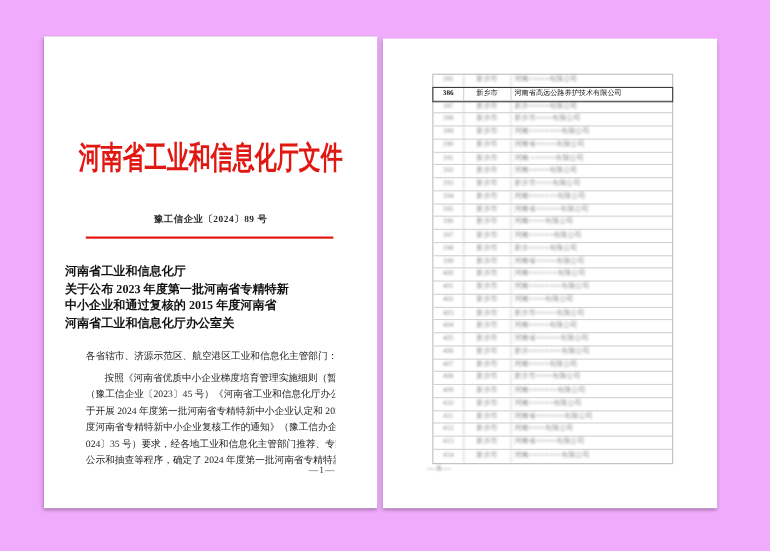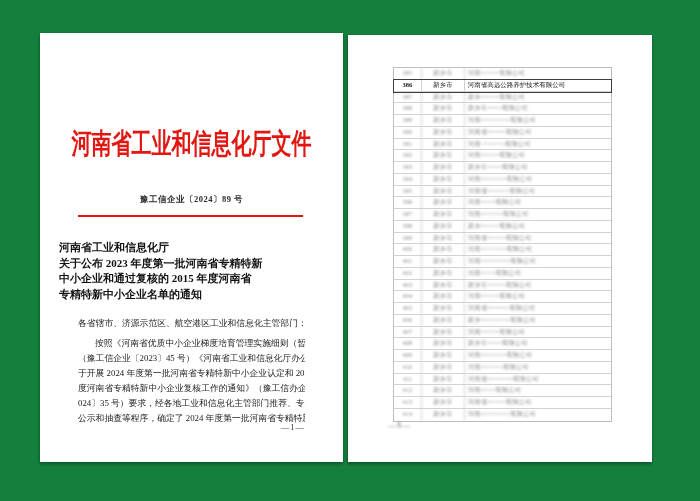--- a/index.html
+++ b/index.html
@@ -1,20 +1,20 @@
 <!DOCTYPE html>
 <html style="--accent: #e11712;"><head>
 <meta charset="utf-8">
 <style>
   html, body { margin: 0; padding: 0; }
   .canvas {
     position: relative;
     width: 700px;
     height: 501px;
-    background: #15803d;
+    background: #f0abfc;
     overflow: hidden;
     font-family: "Liberation Serif", "DejaVu Serif", serif;
   }
   .page {
     position: absolute;
     background: #ffffff;
     box-shadow: 0 2px 3px rgba(0,0,0,0.28), 0 0 1px rgba(0,0,0,0.18), -2px 2px 4px rgba(0,0,0,0.08);
   }
   .page-left  { left: 40px;  top: 33px; width: 303px; height: 429px; }
   .page-right { left: 348px; top: 35px; width: 304px; height: 427px; }
@@ -137,21 +137,21 @@
 <div class="canvas">
 
   <div class="page page-left">
     <div class="masthead">河南省工业和信息化厅文件</div>
     <div class="doc-number">豫工信企业〔2024〕89 号</div>
     <div class="red-divider"></div>
     <div class="notice-title">
       <div>河南省工业和信息化厅</div>
       <div>关于公布 2023 年度第一批河南省专精特新</div>
       <div>中小企业和通过复核的 2015 年度河南省</div>
-      <div>专精特新中小企业名单的通知</div>
+      <div>河南省工业和信息化厅办公室关</div>
     </div>
     <div class="body-block">
       <div class="body-line salutation">各省辖市、济源示范区、航空港区工业和信息化主管部门：</div>
       <div class="body-line indent">按照《河南省优质中小企业梯度培育管理实施细则（暂行）》</div>
       <div class="body-line">（豫工信企业〔2023〕45 号）《河南省工业和信息化厅办公室关</div>
       <div class="body-line">于开展 2024 年度第一批河南省专精特新中小企业认定和 2021 年</div>
       <div class="body-line">度河南省专精特新中小企业复核工作的通知》（豫工信办企业〔2</div>
       <div class="body-line">024〕35 号）要求，经各地工业和信息化主管部门推荐、专家审核、</div>
       <div class="body-line">公示和抽查等程序，确定了 2024 年度第一批河南省专精特新中小</div>
     </div>

